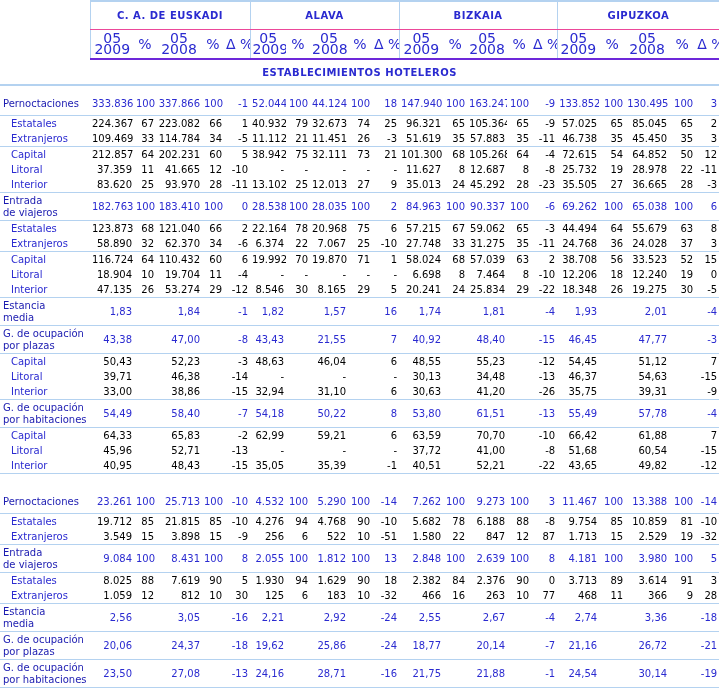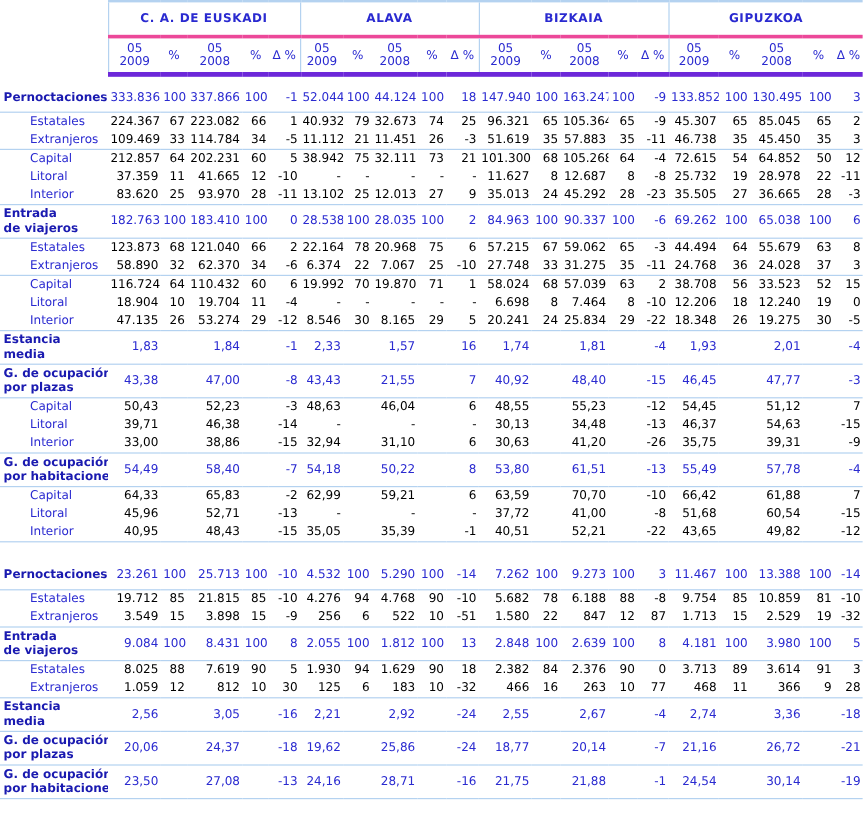--- a/index.html
+++ b/index.html
@@ -1,26 +1,26 @@
 <!DOCTYPE html>
 <html><head>
 <meta charset="utf-8">
 <style>
   html, body { margin:0; padding:0; background:#ffffff; }
   body { width:719px; height:692px; overflow:hidden; font-family:"DejaVu Sans", sans-serif; font-size:10px; color:#000; }
   table { border-collapse:collapse; table-layout:fixed; width:719px; }
   td, th { padding:0 2px; white-space:nowrap; overflow:hidden; text-align:right; font-weight:normal; }
-  .hdr-region { color:#2a2ad0; font-weight:bold; text-align:center; height:27px; border-top:2px solid #b4d2f0; border-bottom:3px solid #ec4899; font-size:10px; letter-spacing:0.5px; }
-  .hdr-sub { color:#2a2ad0; text-align:center; height:28px; line-height:11px; border-bottom:4px solid #6d28d9; font-size:10px; }
+  .hdr-region { color:#2a2ad0; font-weight:bold; text-align:center; height:27px; border-top:2px solid #b4d2f0; border-bottom:1px solid #ec4899; font-size:10px; letter-spacing:0.5px; }
+  .hdr-sub { color:#2a2ad0; text-align:center; height:28px; line-height:11px; border-bottom:2px solid #6d28d9; font-size:14px; }
   .vsep { border-left:1px solid #b4d2f0; }
   .section { color:#2a2ad0; font-weight:bold; text-align:center; height:24px; font-size:10px; letter-spacing:0.5px; border-bottom:2px solid #b4d2f0; }
   .spacer td { height:6px; }
   tr.main td { color:#2a2ad0; }
-  tr.main td.lbl { font-weight:bold; text-align:left; padding-left:3px; color:#1a1ab0; line-height:12px; }
-  tr.sub td.lbl { text-align:left; padding-left:25px; color:#2a2ad0; }
+  tr.main td.lbl { font-weight:normal; text-align:left; padding-left:3px; color:#1a1ab0; line-height:12px; }
+  tr.sub td.lbl { text-align:left; padding-left:11px; color:#2a2ad0; }
   tr.bt td { border-top:1px solid #b4d2f0; }
   tr.sub td { height:15px; }
   tr.main td { height:23px; }
   tr.main.tall td { height:27px; }
   tr.last td { border-bottom:1px solid #b4d2f0; }
 </style>
 </head>
 <body>
 
 <table>
@@ -97,20 +97,23 @@
         <th class="hdr-sub">%</th>
         <th class="hdr-sub">
           <div>05</div>
           <div>2008</div>
         </th>
         <th class="hdr-sub">%</th>
         <th class="hdr-sub">Δ %</th>
       </tr>
   </thead>
   <tbody id="tbody">
+      <tr>
+        <td colspan="21" class="section">ESTABLECIMIENTOS HOTELEROS</td>
+      </tr>
       <tr class="spacer">
         <td colspan="21"></td>
       </tr>
       <tr class="main">
         <td class="lbl">Pernoctaciones</td>
         <td>333.836</td>
         <td>100</td>
         <td>337.866</td>
         <td>100</td>
         <td>-1</td>
@@ -140,21 +143,21 @@
         <td>40.932</td>
         <td>79</td>
         <td>32.673</td>
         <td>74</td>
         <td>25</td>
         <td>96.321</td>
         <td>65</td>
         <td>105.364</td>
         <td>65</td>
         <td>-9</td>
-        <td>45.307</td>
+        <td>57.025</td>
         <td>65</td>
         <td>85.045</td>
         <td>65</td>
         <td>2</td>
       </tr>
       <tr class="sub">
         <td class="lbl">Extranjeros</td>
         <td>109.469</td>
         <td>33</td>
         <td>114.784</td>
@@ -383,21 +386,21 @@
         <td>30</td>
         <td>-5</td>
       </tr>
       <tr class="main bt tall">
         <td class="lbl">Estancia<br>media</td>
         <td>1,83</td>
         <td></td>
         <td>1,84</td>
         <td></td>
         <td>-1</td>
-        <td>2,33</td>
+        <td>1,82</td>
         <td></td>
         <td>1,57</td>
         <td></td>
         <td>16</td>
         <td>1,74</td>
         <td></td>
         <td>1,81</td>
         <td></td>
         <td>-4</td>
         <td>1,93</td>

